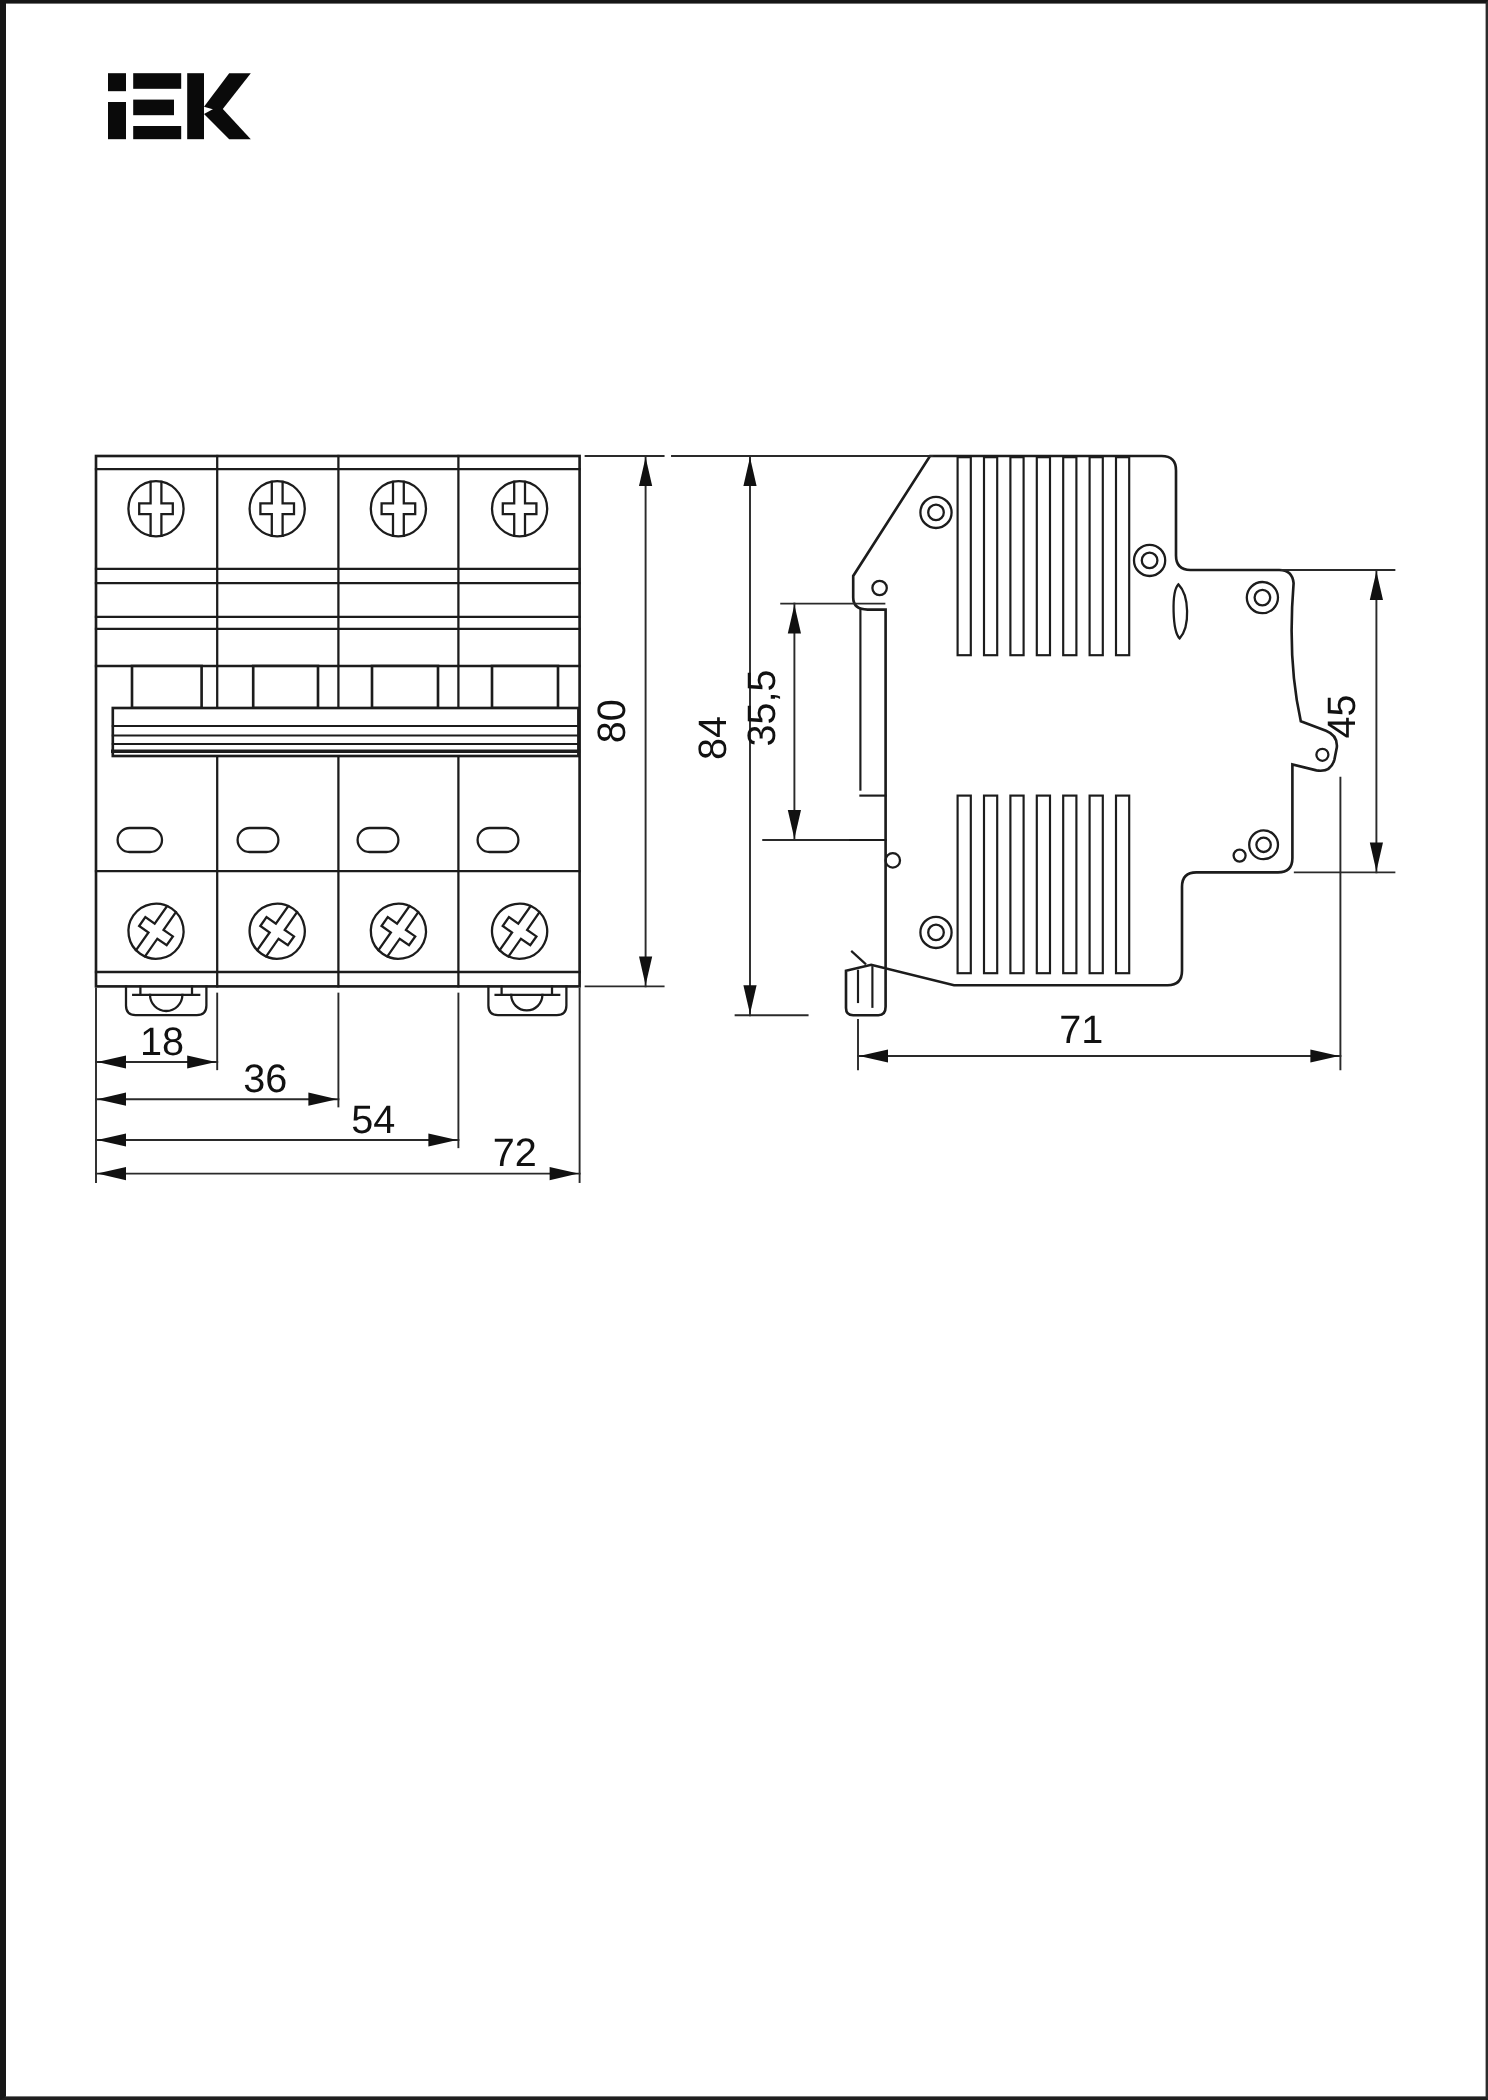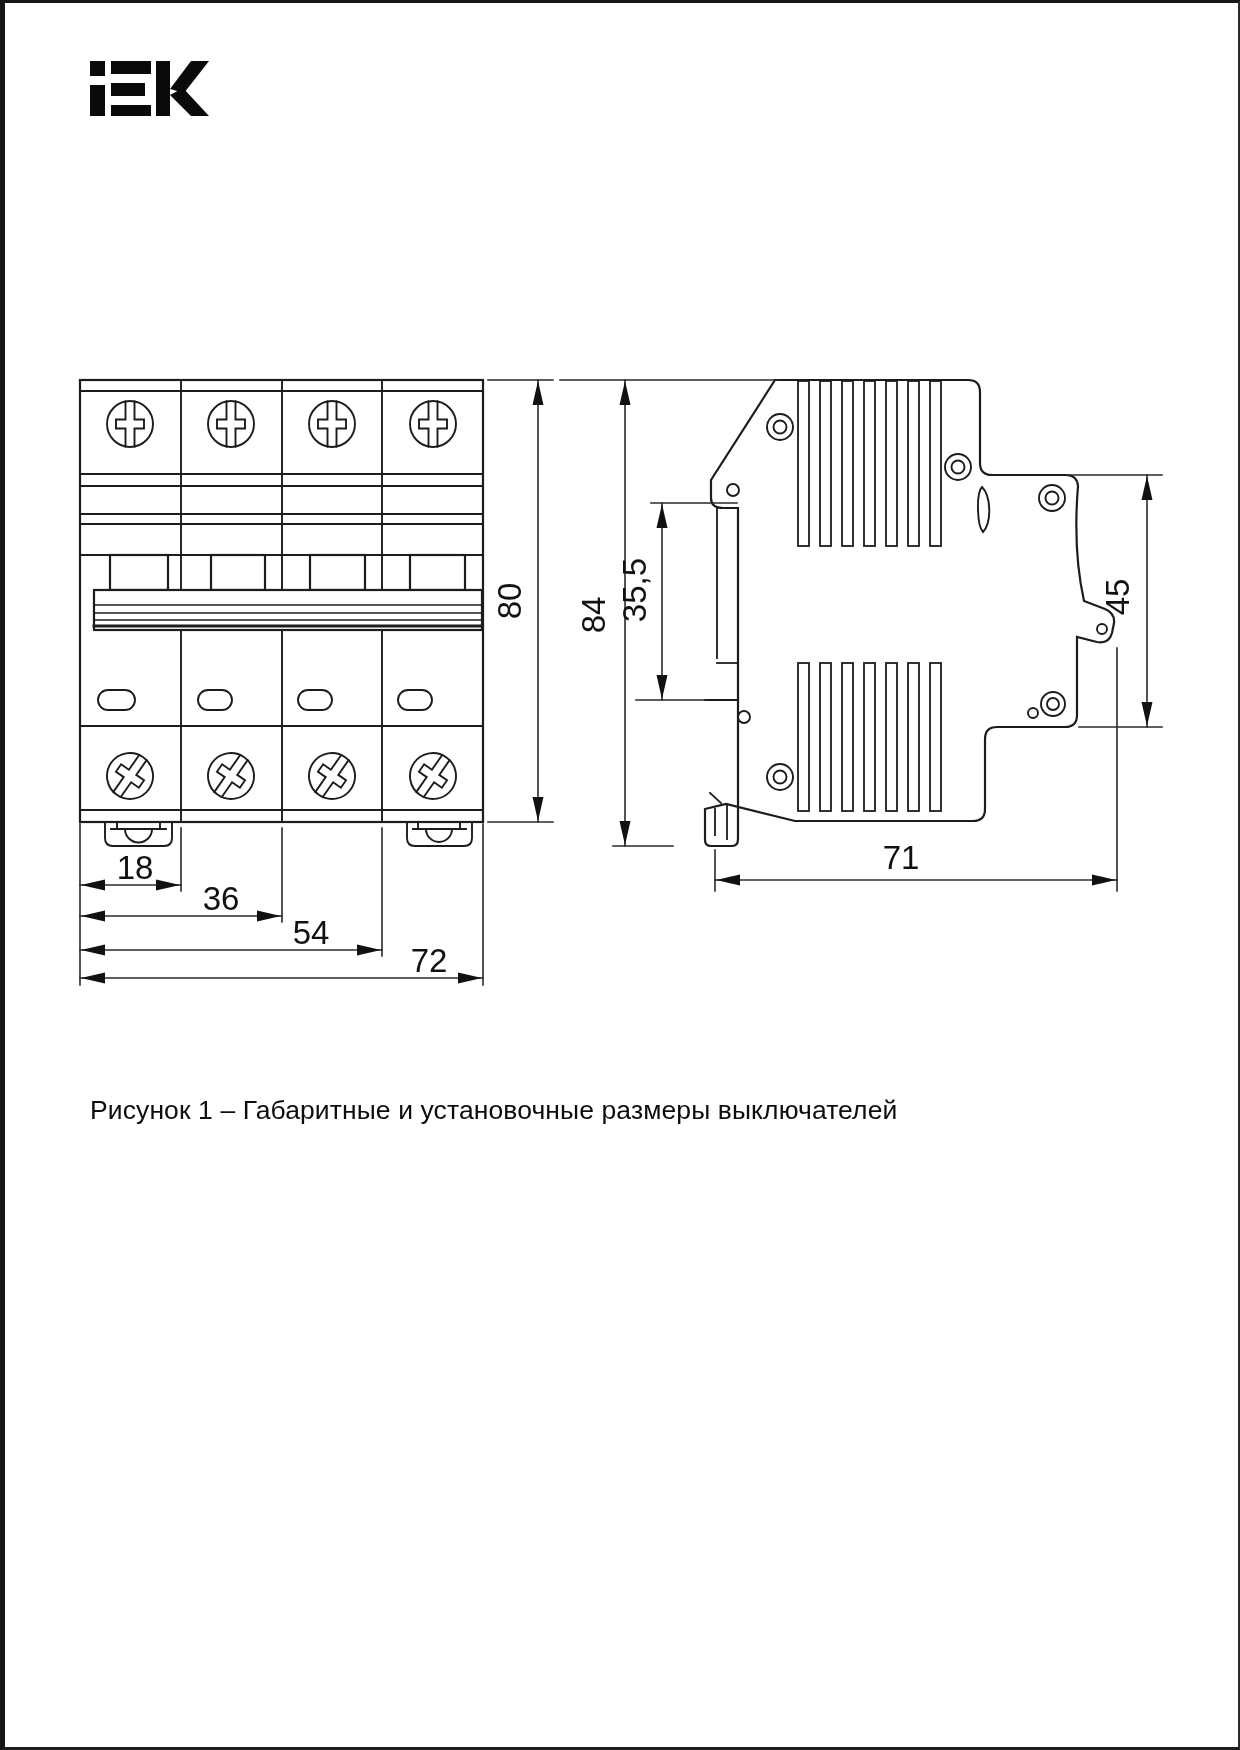--- a/index.html
+++ b/index.html
@@ -315,15 +315,14 @@
         <line x1="1112" y1="645" x2="1112" y2="888"></line>
         <line x1="710" y1="877" x2="1112" y2="877"></line>
         <polygon points="711,877 735,871.5 735,882.5" fill="#111" stroke="none"></polygon>
         <polygon points="1111,877 1087,871.5 1087,882.5" fill="#111" stroke="none"></polygon>
         <text class="dim-text" x="896" y="866" text-anchor="middle" stroke="none">71</text>
       </g>
     </g>
   </g>
 </svg>
 
-<div class="caption">Рисунок 1 – Габаритные и установочные размеры выключателей</div>
 
 </div>
 
 </body></html>

